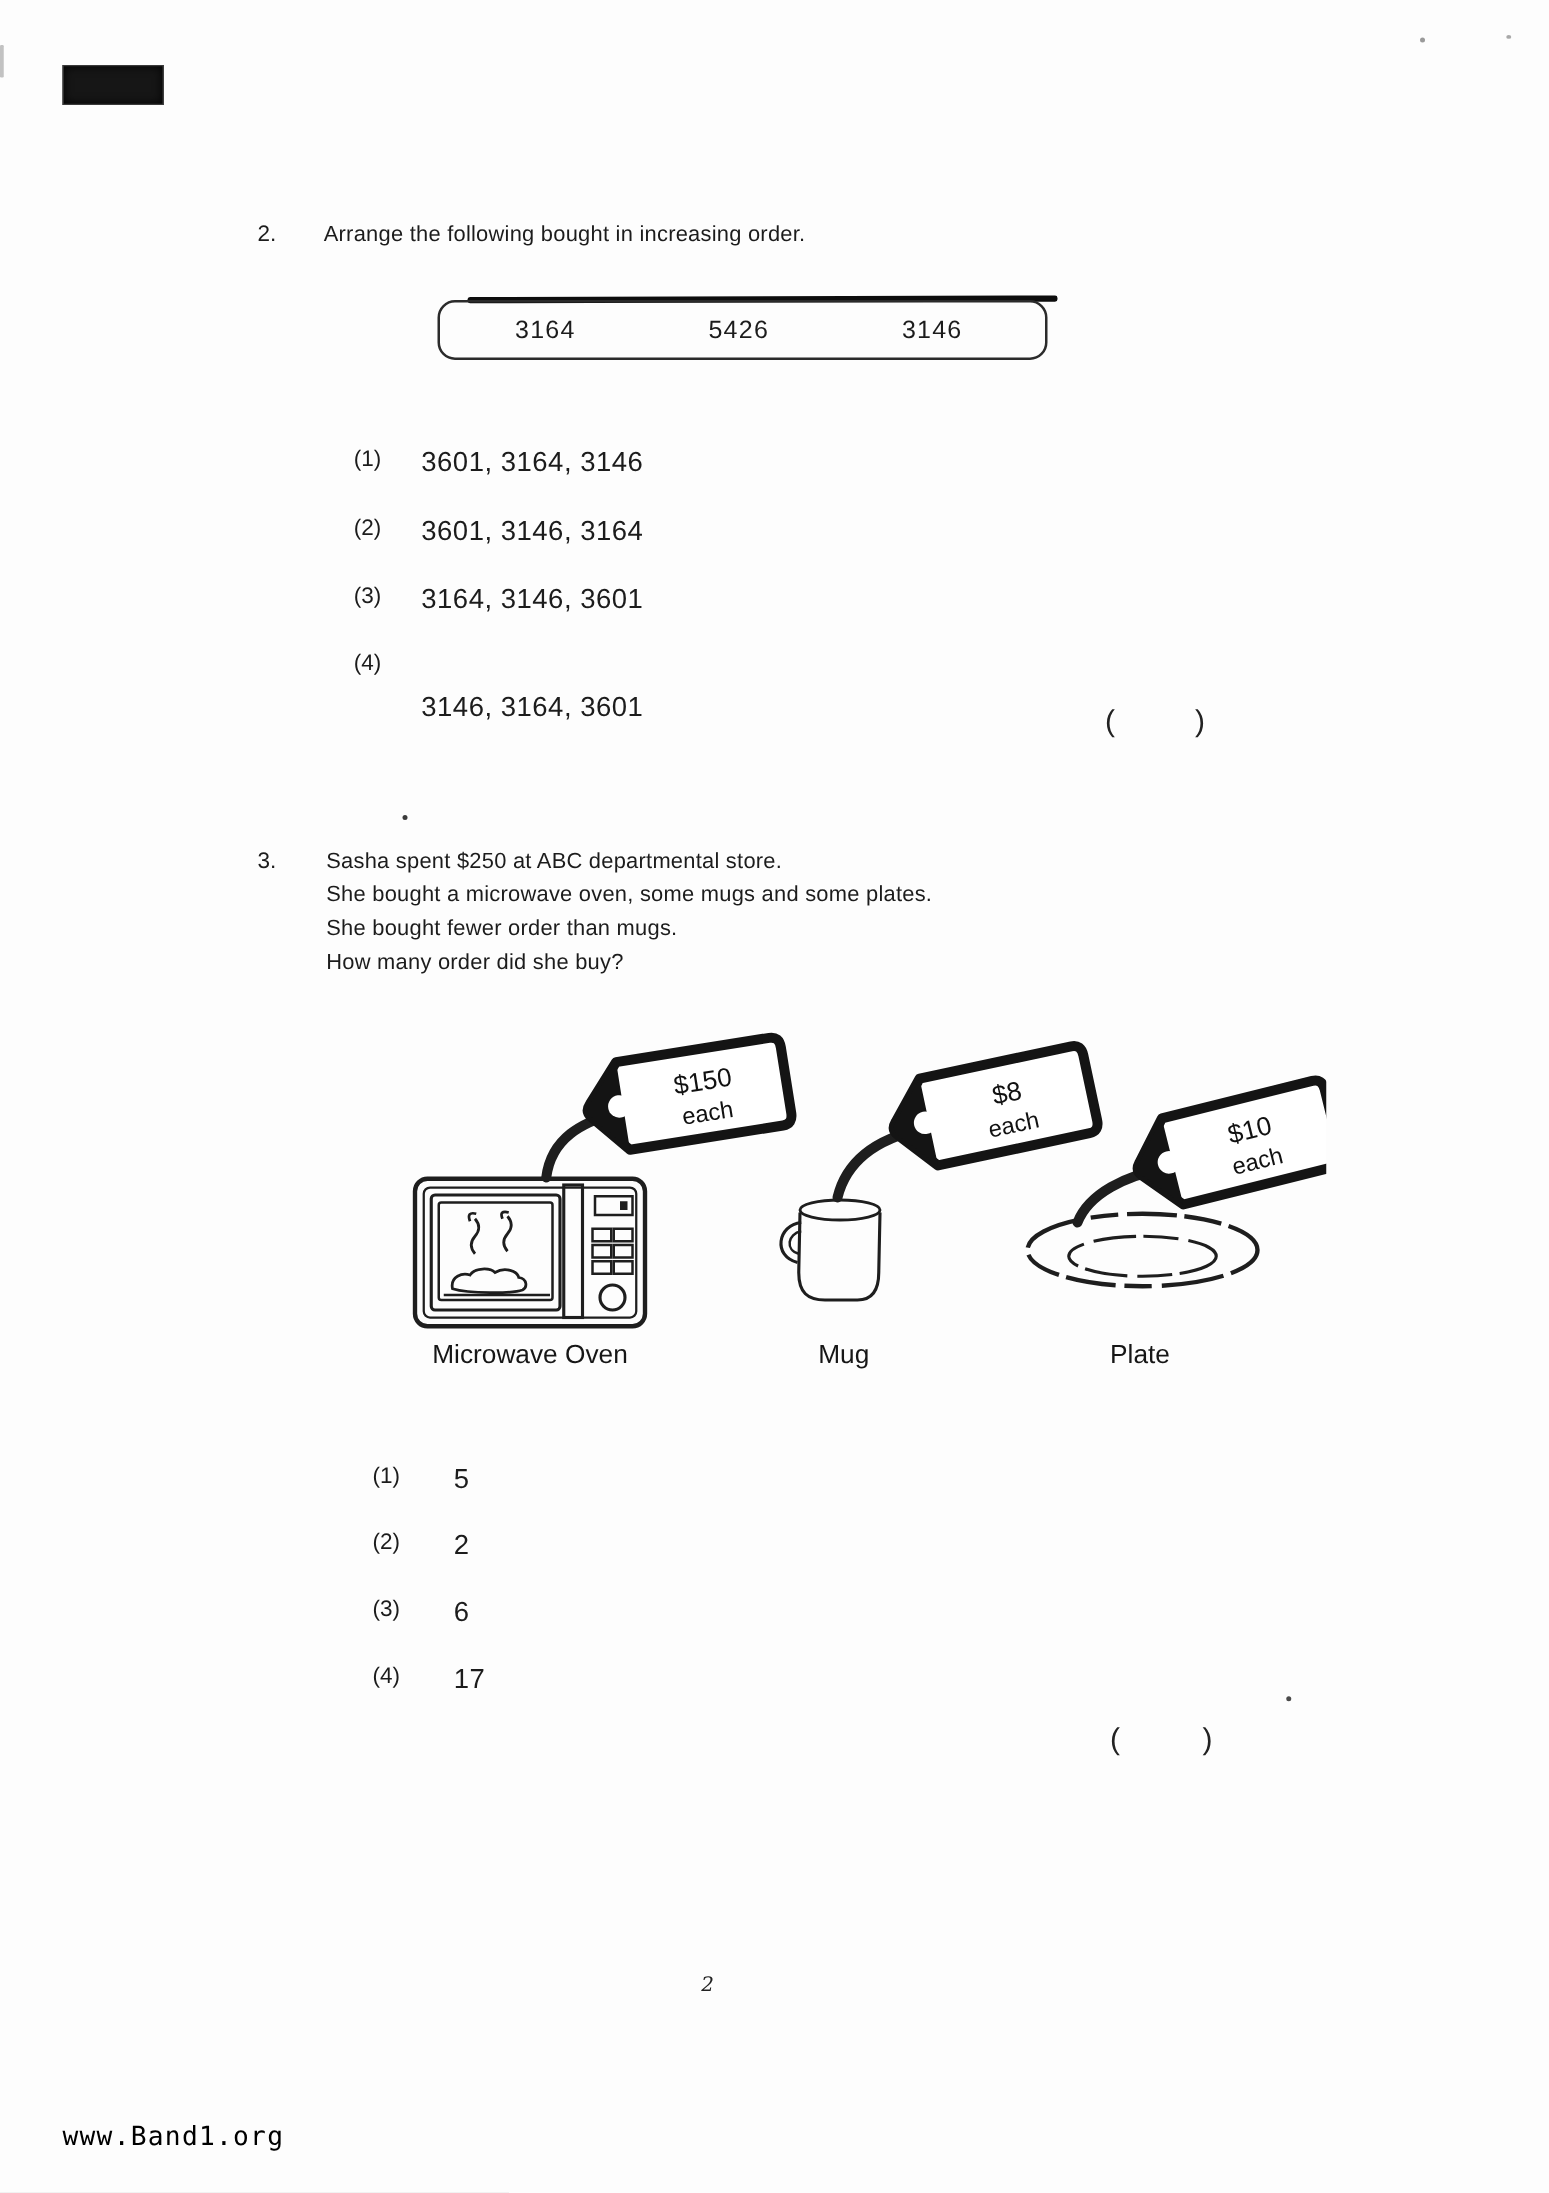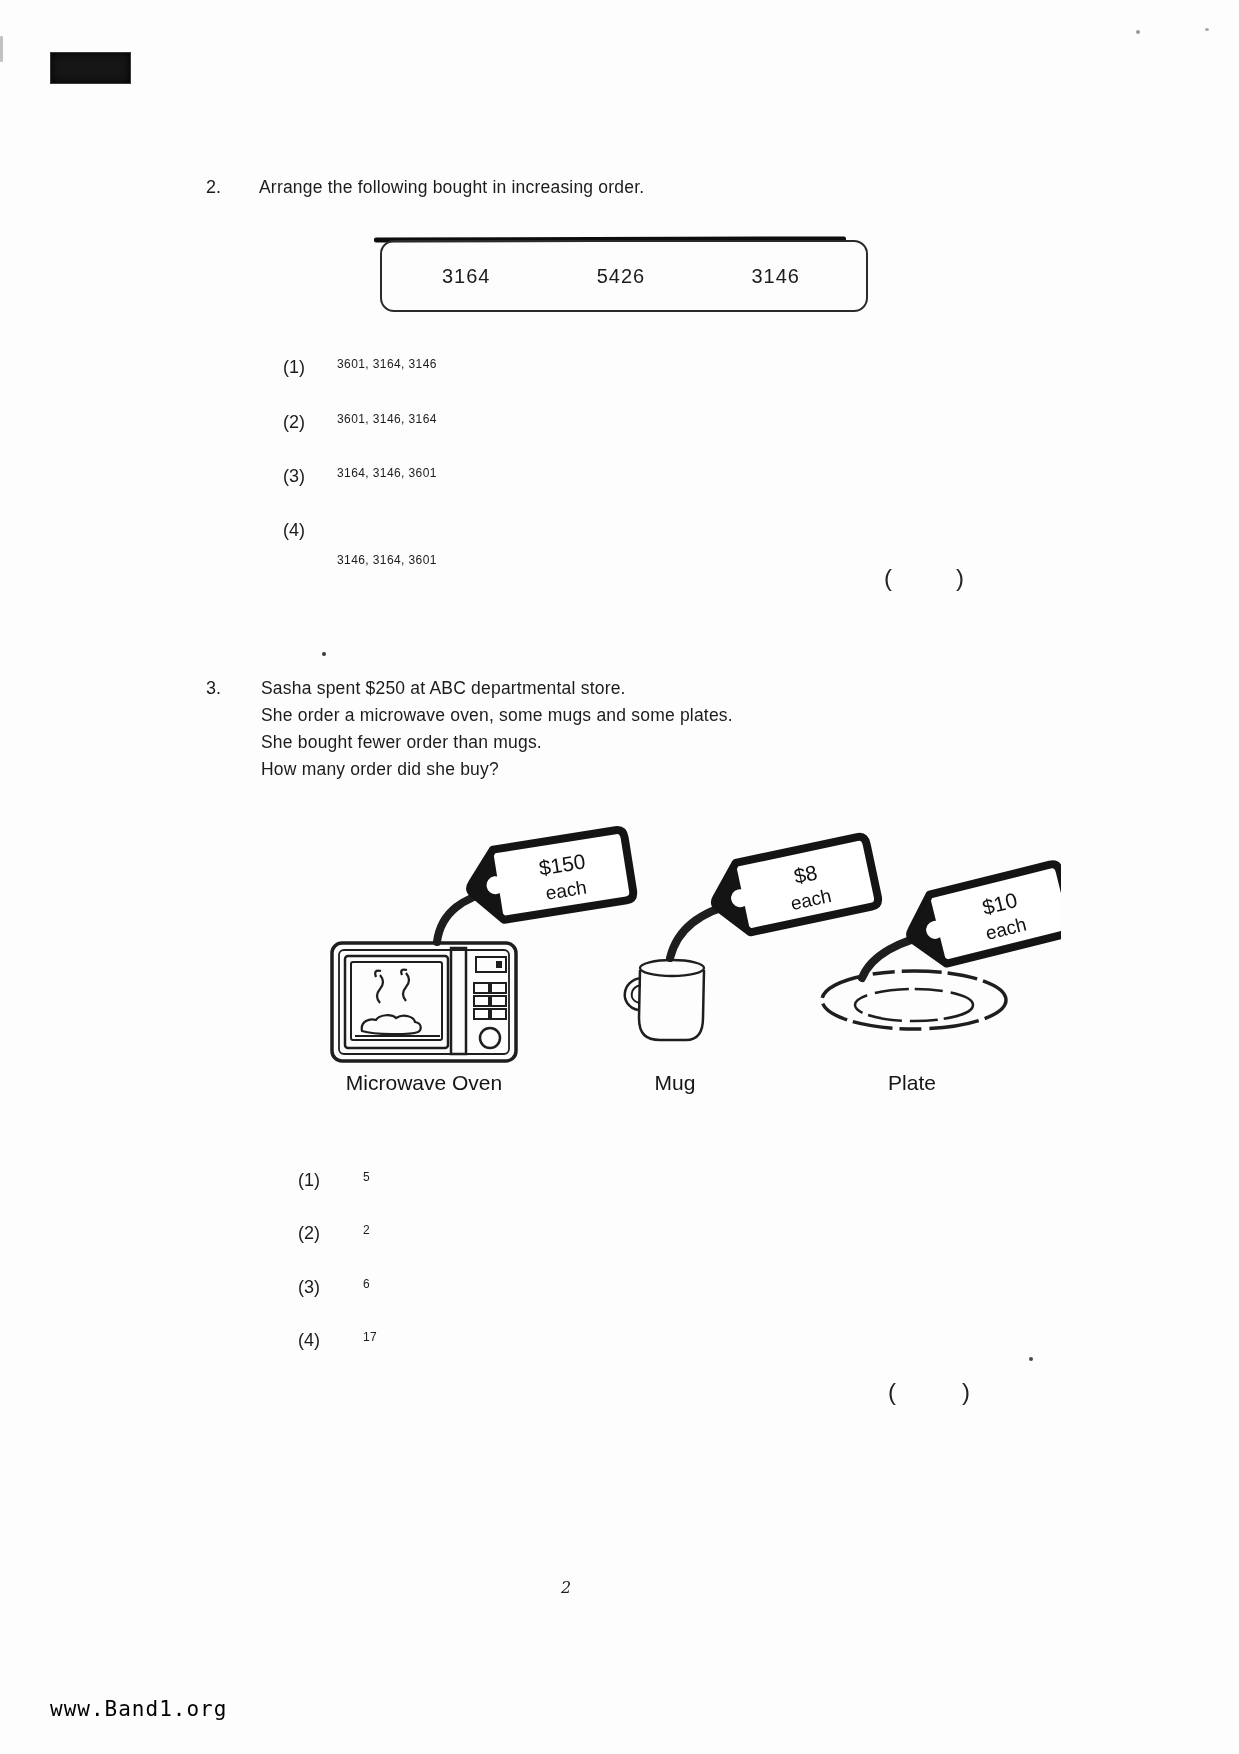--- a/index.html
+++ b/index.html
@@ -5,21 +5,21 @@
   html,body{margin:0;padding:0;background:#e8e8e8;}
   .page{
     position:relative;width:1239px;height:1754px;background:#fdfdfd;
     font-family:"Liberation Sans",sans-serif;color:#1c1c1c;overflow:hidden;
     margin:0 auto;
   }
   .abs{position:absolute;}
   .qnum{font-size:18px;}
   .prompt{font-size:17.5px;letter-spacing:.2px;white-space:nowrap;}
   .opt-label{font-size:18px;}
-  .opt-text{font-size:12px;letter-spacing:.4px;white-space:nowrap;}
+  .opt-text{font-size:22px;letter-spacing:.4px;white-space:nowrap;}
   .numbox{
     border:2.5px solid #2b2b2b;border-radius:14px;background:transparent;
     display:flex;justify-content:space-between;align-items:center;
     box-sizing:border-box;
   }
   .numbox-topline{background:#0d0d0d;transform:rotate(-.15deg);border-radius:2px;}
   .box-num{font-size:20px;letter-spacing:1px;}
   .answer-brackets{display:flex;font-size:24px;color:#222;}
   .redaction{background:#161616;border:1px solid #3a3a3a;box-shadow:inset 0 0 8px #000;}
   .dot{position:absolute;border-radius:50%;}
@@ -39,21 +39,21 @@
   <div class="dot" style="left:0;top:36px;width:3px;height:26px;background:#c2c2c2;border-radius:1px;"></div>
   <div class="dot" style="left:1136px;top:30px;width:4px;height:4px;background:#9a9a9a;"></div>
   <div class="dot" style="left:1205px;top:28px;width:4px;height:3px;background:#a8a8a8;"></div>
   <div class="dot" style="left:322px;top:652px;width:4px;height:4px;background:#3a3a3a;"></div>
   <div class="dot" style="left:1029px;top:1357px;width:4px;height:4px;background:#4a4a4a;"></div>
 
   <div class="abs qnum" style="left:206px;top:177px;">2.</div>
   <div class="abs prompt" style="left:259px;top:177px;">Arrange the following bought in increasing order.</div>
 
   <div class="abs numbox-topline" style="left:374px;top:237px;width:472px;height:5px;"></div>
-  <div class="abs numbox" style="left:380px;top:240px;width:488px;height:72px;padding:0 66px 0 60px;">
+  <div class="abs numbox" style="left:350px;top:240px;width:488px;height:48px;padding:0 66px 0 60px;">
     <span class="box-num">3164</span>
     <span class="box-num">5426</span>
     <span class="box-num">3146</span>
   </div>
 
   <div class="abs" style="left:283px;top:357px;">
     <span class="opt-label">(1)</span>
     <span class="opt-text abs" style="left:54px;top:0;">3601, 3164, 3146</span>
   </div>
   <div class="abs" style="left:283px;top:412px;">
@@ -69,21 +69,21 @@
     <span class="opt-text abs" style="left:54px;top:0;margin-top:33px;">3146, 3164, 3601</span>
   </div>
 
   <div class="abs answer-brackets" style="left:884px;top:564px;gap:64px;">
     <span>(</span>
     <span>)</span>
   </div>
 
   <div class="abs qnum" style="left:206px;top:678px;">3.</div>
   <div class="abs prompt" style="left:261px;top:678px;">Sasha spent $250 at ABC departmental store.</div>
-  <div class="abs prompt" style="left:261px;top:705px;">She order a microwave oven, some mugs and some plates.</div>
+  <div class="abs prompt" style="left:261px;top:705px;">She bought a microwave oven, some mugs and some plates.</div>
   <div class="abs prompt" style="left:261px;top:732px;">She bought fewer order than mugs.</div>
   <div class="abs prompt" style="left:261px;top:759px;">How many order did she buy?</div>
 
   <svg class="abs" style="left:286px;top:810px;" width="775" height="290" viewBox="0 0 775 290">
 
     <path class="ln" d="M207 80 C180 88 155 100 151 132" stroke-width="8" stroke-linecap="round"></path>
     <path class="ln" d="M452 93 C420 100 392 115 384 148" stroke-width="8" stroke-linecap="round"></path>
     <path class="ln" d="M646 125 C615 130 585 145 576 168" stroke-width="8" stroke-linecap="round"></path>
 
     <g transform="translate(44,125)">

